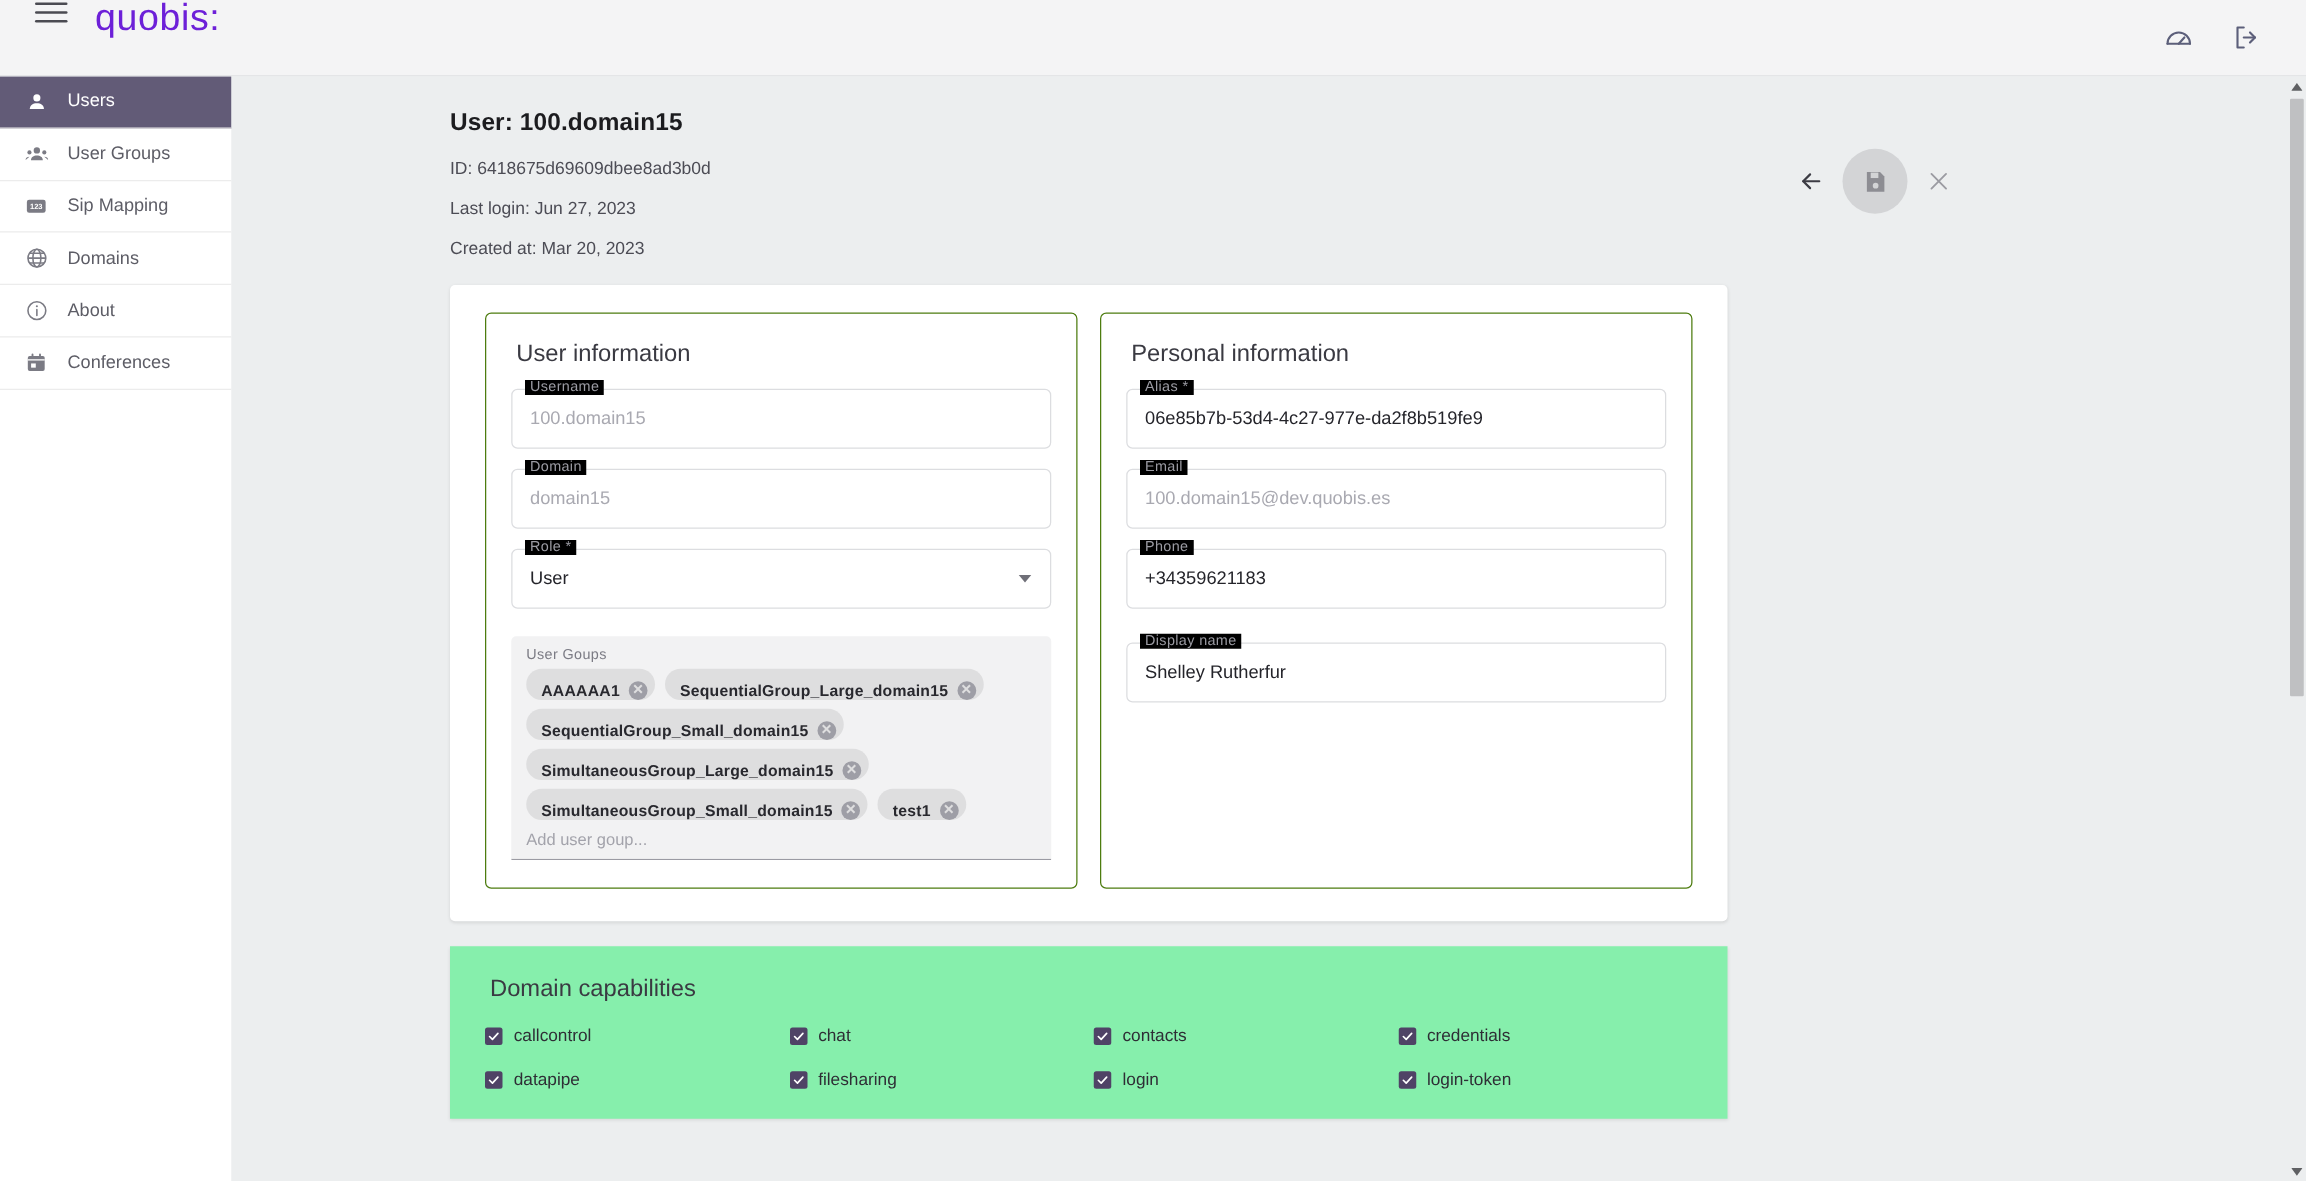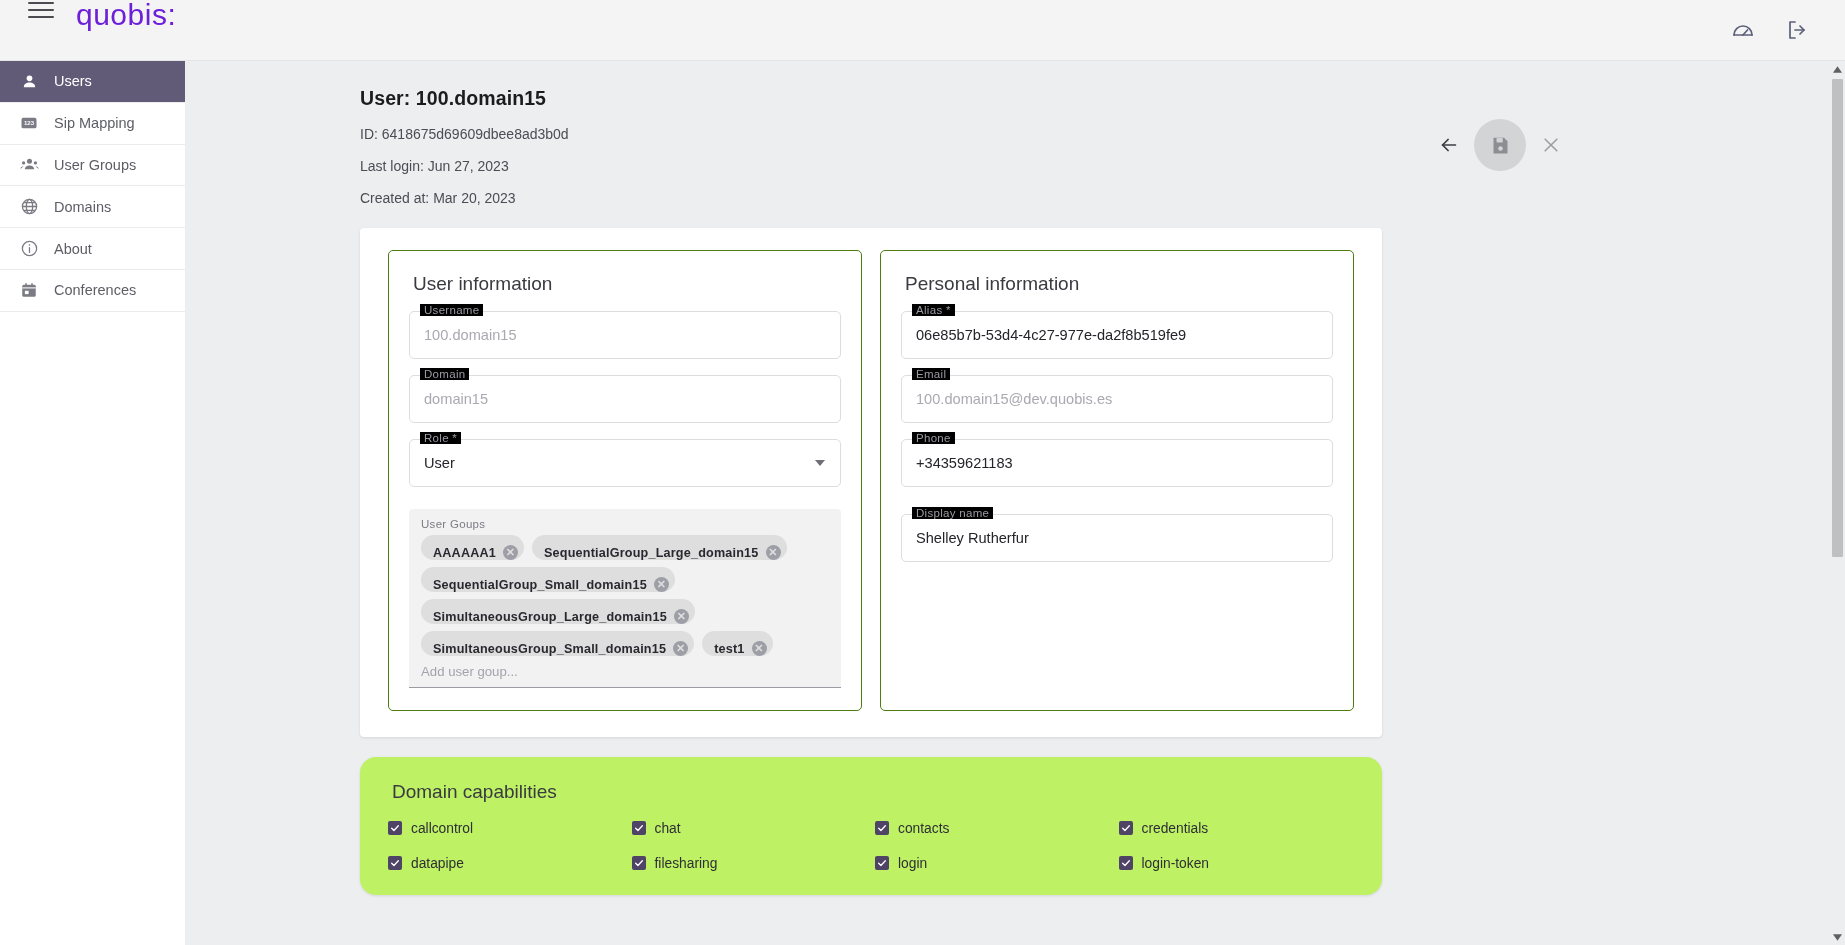--- a/index.html
+++ b/index.html
@@ -169,32 +169,32 @@
   }
   .chips-input {
     margin-top: 8px; margin-bottom: 2px;
     font-size: 13.2px; color: #a3a3ab;
   }
 
   
   .cap-card {
     margin: 20px 0 0 175px;
     width: 1022px;
-    background: #bef264;
-    border-radius: 16px;
+    background: #86efac;
+    border-radius: 0;
     box-shadow: 0 1px 3px rgba(0,0,0,.10);
     padding: 22px 20px 24px 28px;
   }
   .cap-title { font-size: 19px; color: #3a3a42; margin: 2px 0 18px 4px; }
   .cap-grid {
     display: grid;
     grid-template-columns: repeat(4, 1fr);
     row-gap: 20px;
   }
-  .cap-item { display: flex; align-items: flex-start; cursor: pointer; }
+  .cap-item { display: flex; align-items: center; cursor: pointer; }
   .cap-box {
     width: 14px; height: 14px; flex: none;
     background: #4f4366; border-radius: 2px;
     display: flex; align-items: center; justify-content: center;
     margin-right: 9px;
   }
   .cap-box svg { display: block; }
   .cap-lbl { font-size: 13.8px; color: #2e2e35; }
 
   
@@ -248,44 +248,44 @@
 <div class="sidebar">
 
   <div class="nav-item active">
     <span class="nav-ic">
       <svg width="17" height="17" viewBox="0 0 24 24" fill="#ffffff">
         <circle cx="12" cy="7.5" r="4"></circle>
           <path d="M4 20c0-4.4 3.6-6.5 8-6.5s8 2.1 8 6.5z"></path>
       </svg>
     </span>
     <span>Users</span>
-  </div>
-
-  <div class="nav-item">
-    <span class="nav-ic">
-      <svg width="18" height="18" viewBox="0 0 24 24">
-        <rect x="2" y="5" width="20" height="14" rx="2.5" fill="#7b7b84"></rect>
-        <text x="12" y="15.2" font-size="8" font-family="Liberation Sans, sans-serif" font-weight="700" fill="#ffffff" text-anchor="middle">123</text>
-      </svg>
-    </span>
-    <span>Sip Mapping</span>
   </div>
 
   <div class="nav-item">
     <span class="nav-ic">
       <svg width="19" height="19" viewBox="0 0 24 24" fill="#7b7b84">
         <circle cx="12" cy="8" r="3.2"></circle>
           <path d="M6 18c0-3.2 2.7-4.8 6-4.8s6 1.6 6 4.8z"></path>
         <circle cx="4.5" cy="10" r="2.1"></circle>
           <path d="M0.6 17.6c0-2.2 1.7-3.3 3.9-3.3"></path>
         <circle cx="19.5" cy="10" r="2.1"></circle>
           <path d="M23.4 17.6c0-2.2-1.7-3.3-3.9-3.3"></path>
       </svg>
     </span>
     <span>User Groups</span>
+  </div>
+
+  <div class="nav-item">
+    <span class="nav-ic">
+      <svg width="18" height="18" viewBox="0 0 24 24">
+        <rect x="2" y="5" width="20" height="14" rx="2.5" fill="#7b7b84"></rect>
+        <text x="12" y="15.2" font-size="8" font-family="Liberation Sans, sans-serif" font-weight="700" fill="#ffffff" text-anchor="middle">123</text>
+      </svg>
+    </span>
+    <span>Sip Mapping</span>
   </div>
 
   <div class="nav-item">
     <span class="nav-ic">
       <svg width="19" height="19" viewBox="0 0 24 24" fill="none" stroke="#7b7b84" stroke-width="1.6">
         <circle cx="12" cy="12" r="9"></circle>
           <ellipse cx="12" cy="12" rx="4" ry="9"></ellipse>
         <path d="M3 12h18M4.6 7h14.8M4.6 17h14.8"></path>
       </svg>
     </span>

